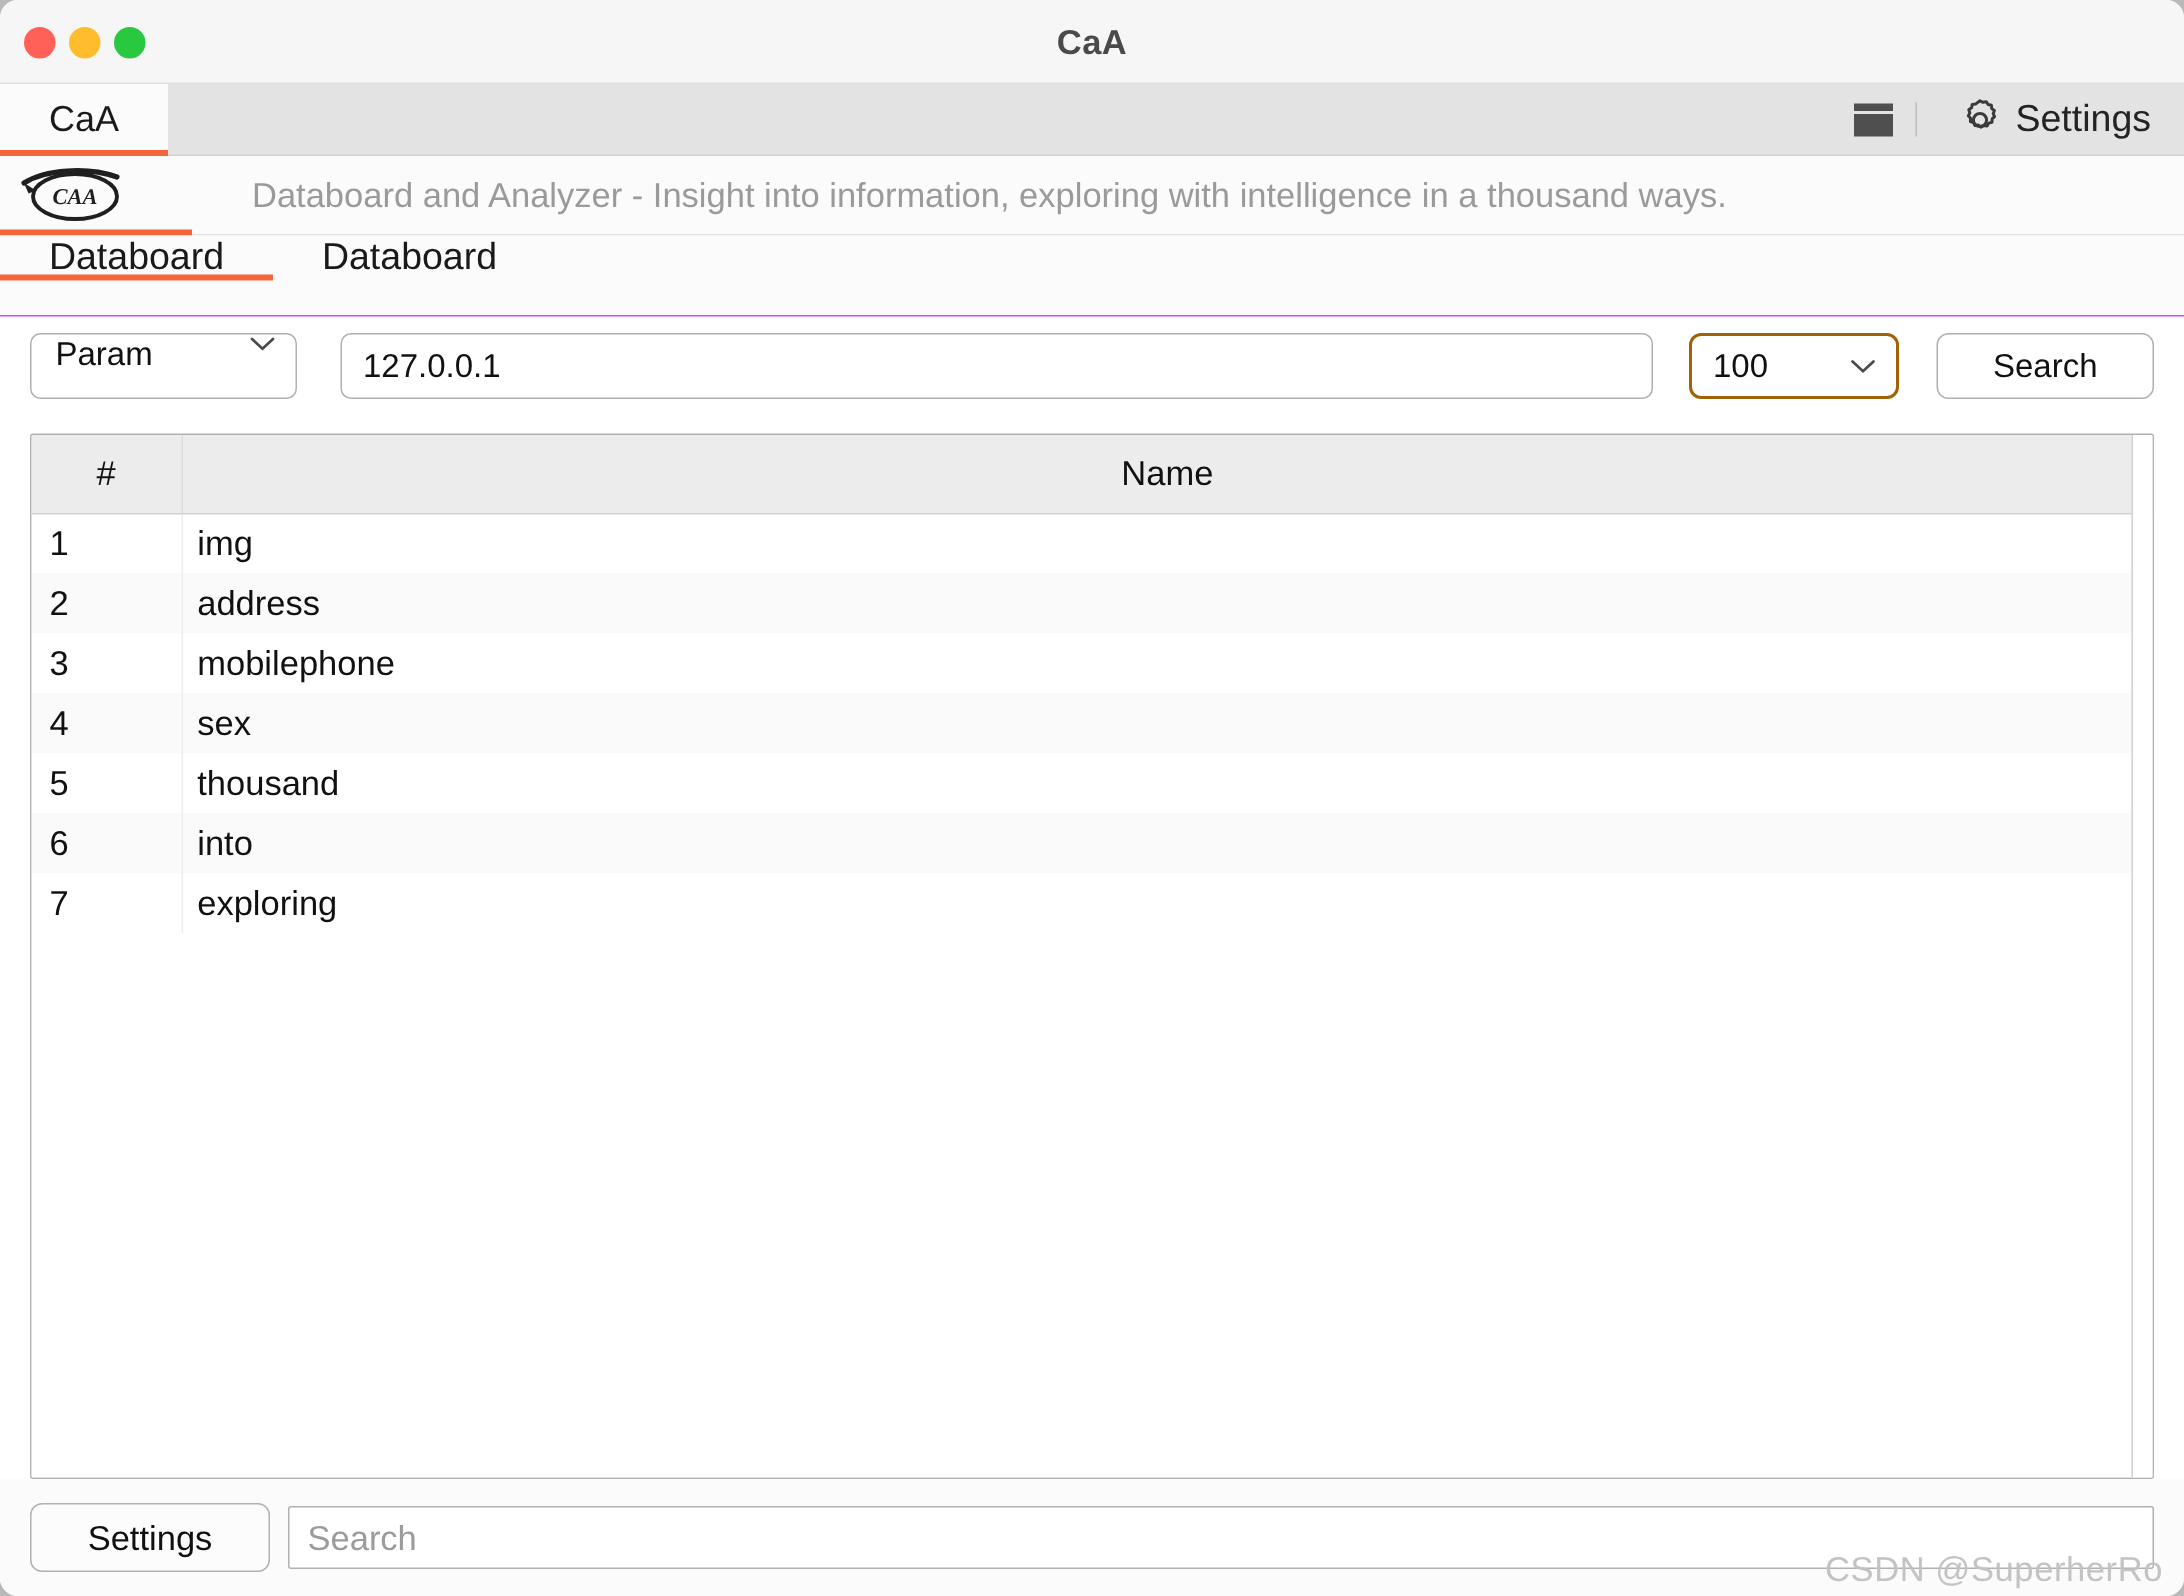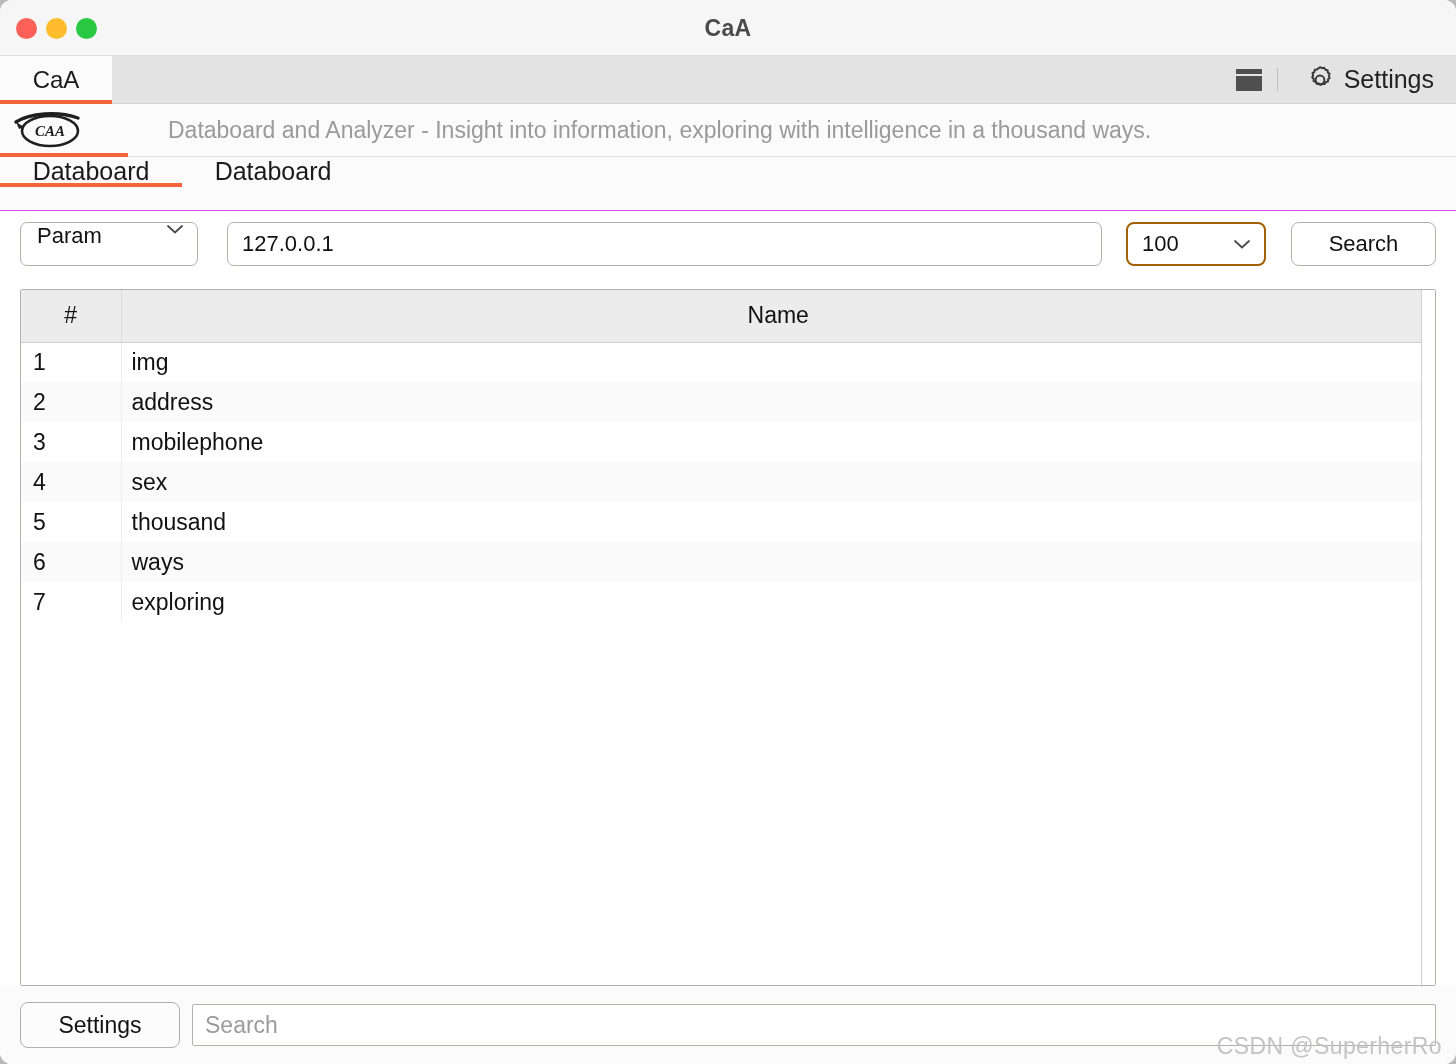--- a/index.html
+++ b/index.html
@@ -413,21 +413,21 @@
           <tr>
             <td class="cell-idx">4</td>
             <td>sex</td>
           </tr>
           <tr>
             <td class="cell-idx">5</td>
             <td>thousand</td>
           </tr>
           <tr>
             <td class="cell-idx">6</td>
-            <td>ways</td>
+            <td>into</td>
           </tr>
           <tr>
             <td class="cell-idx">7</td>
             <td>exploring</td>
           </tr>
         </tbody>
     </table>
     <div id="table-filler"></div>
     <div id="table-scroll-gutter"></div>
   </div>

